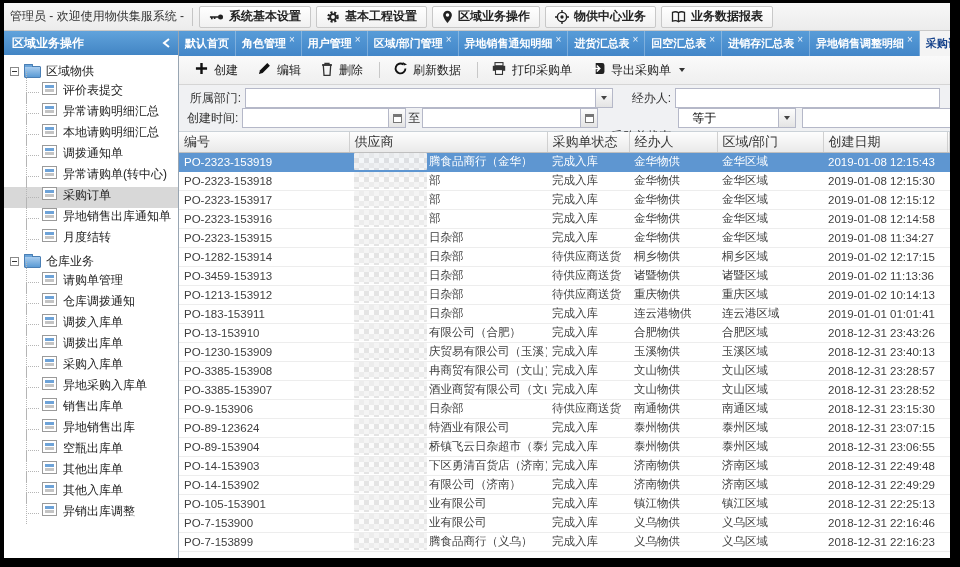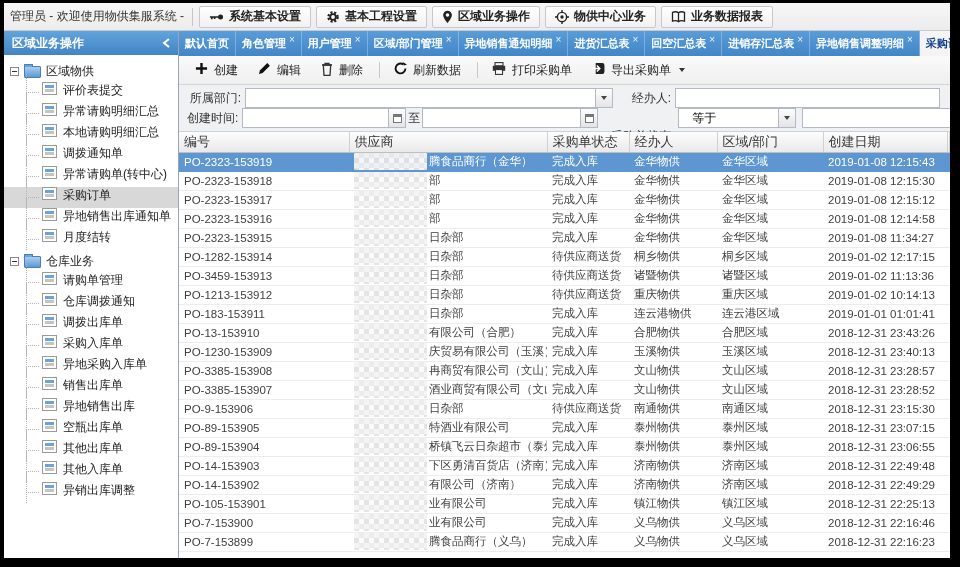--- a/index.html
+++ b/index.html
@@ -224,20 +224,24 @@
   <div class="tree-leaf">
     <span class="leaf-icon"></span>
     <span class="leaf-label">请购单管理</span>
   </div>
 
   <div class="tree-leaf">
     <span class="leaf-icon"></span>
     <span class="leaf-label">仓库调拨通知</span>
   </div>
 
+  <div class="tree-leaf">
+    <span class="leaf-icon"></span>
+    <span class="leaf-label">调拨入库单</span>
+  </div>
 
   <div class="tree-leaf">
     <span class="leaf-icon"></span>
     <span class="leaf-label">调拨出库单</span>
   </div>
 
   <div class="tree-leaf">
     <span class="leaf-icon"></span>
     <span class="leaf-label">采购入库单</span>
   </div>
@@ -575,21 +579,21 @@
     <td>PO-9-153906</td>
     <td><span class="mosaic"></span><span class="sup-text">日杂部</span></td>
     <td>待供应商送货</td>
     <td>南通物供</td>
     <td>南通区域</td>
     <td>2018-12-31 23:15:30</td>
     <td></td>
   </tr>
 
   <tr class="grid-row">
-    <td>PO-89-153905</td>
+    <td>PO-89-123624</td>
     <td><span class="mosaic"></span><span class="sup-text">特酒业有限公司</span></td>
     <td>完成入库</td>
     <td>泰州物供</td>
     <td>泰州区域</td>
     <td>2018-12-31 23:07:15</td>
     <td></td>
   </tr>
 
   <tr class="grid-row">
     <td>PO-89-153904</td>

